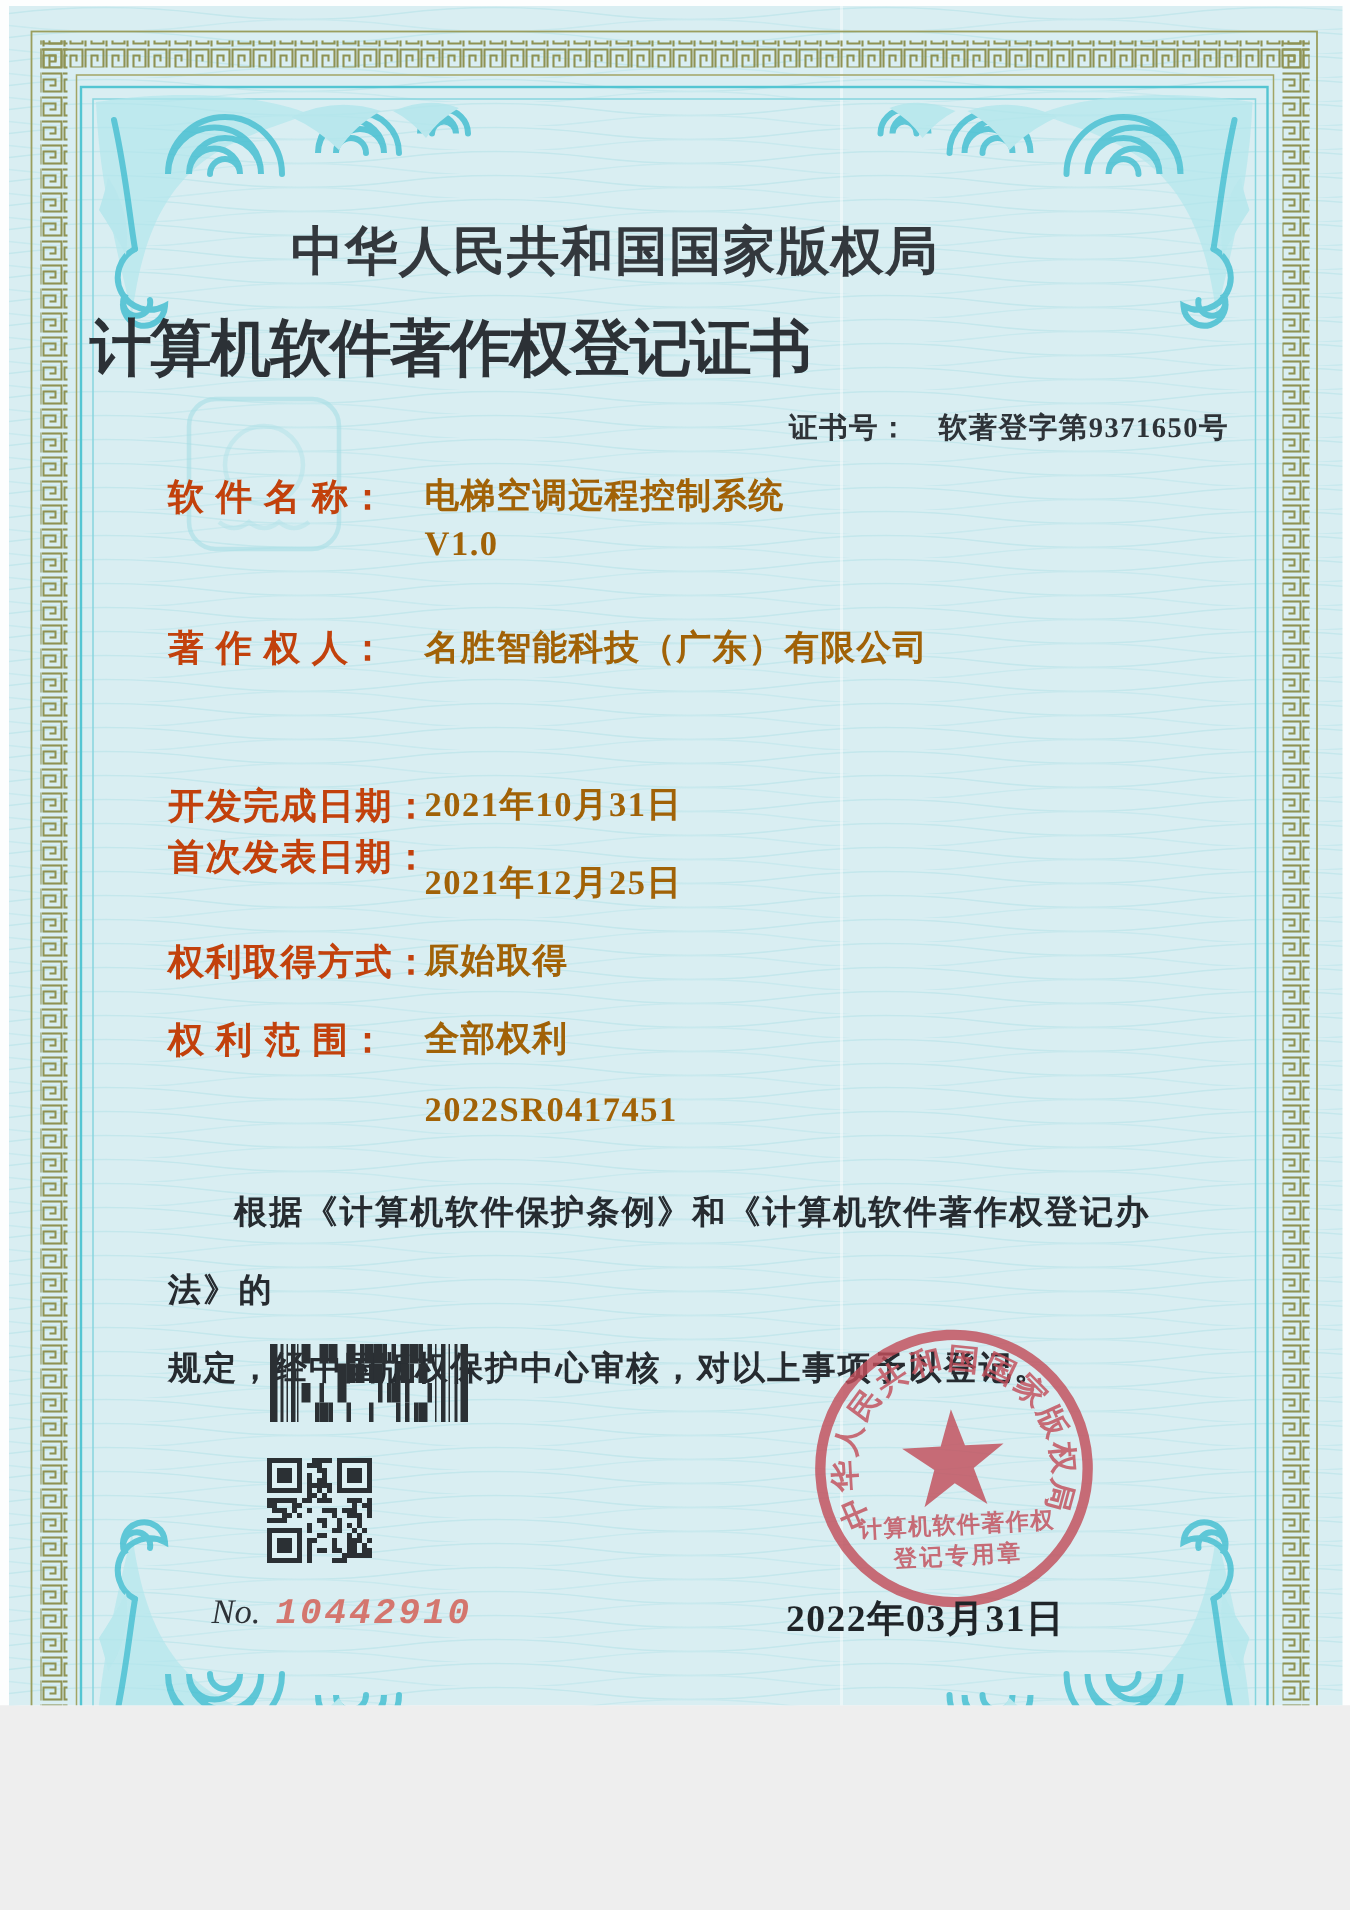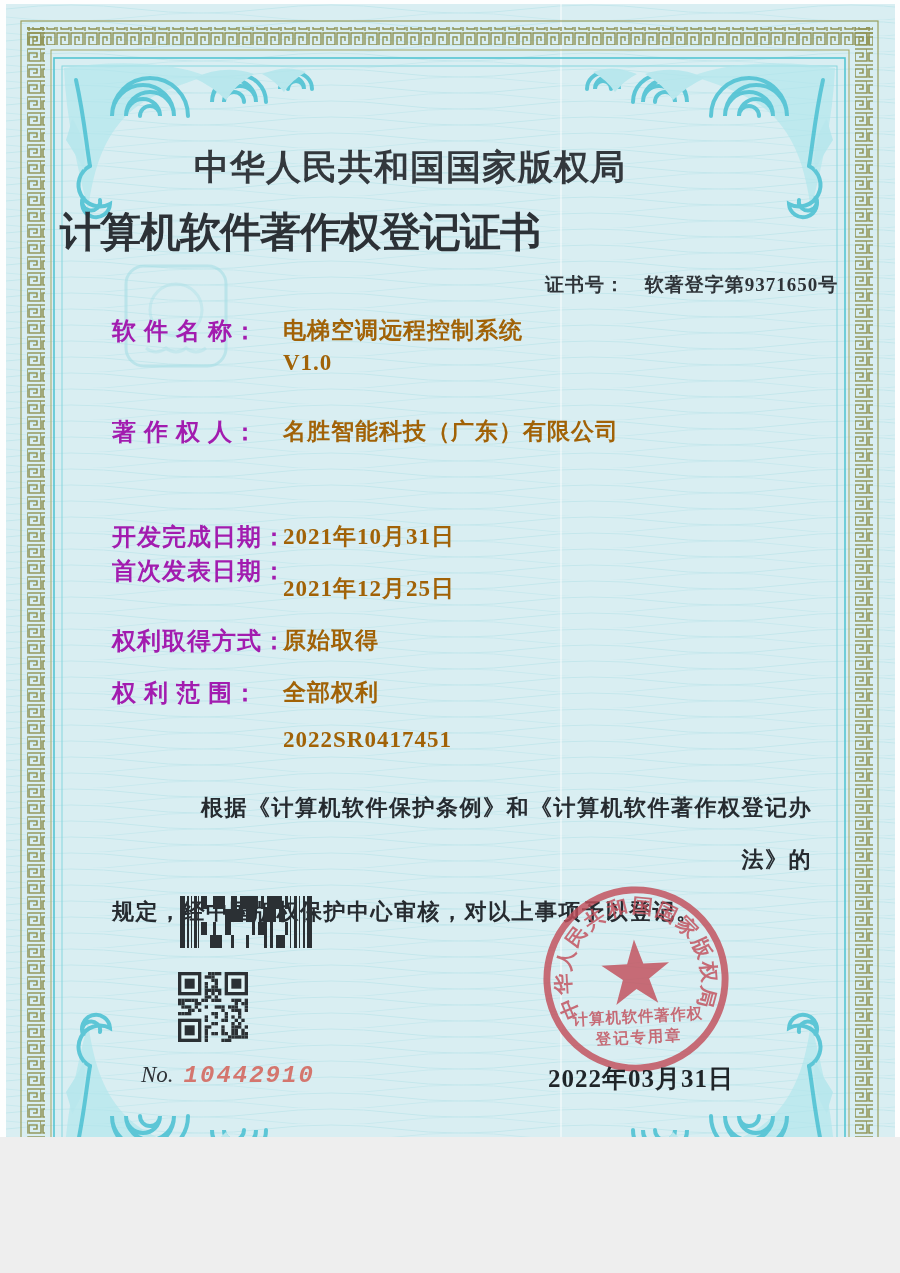--- a/index.html
+++ b/index.html
@@ -17,47 +17,47 @@
 
   .authority-title {
     position:absolute; left:100px; top:144px; width:620px; text-align:center;
     font-size:35px; font-weight:700; letter-spacing:1px; color:#33383d;
   }
   .certificate-title {
     position:absolute; left:60px; top:205px; width:660px; text-align:left;
     font-size:41px; font-weight:800; letter-spacing:-1px; color:#2c3136;
   }
   .certno-row {
-    position:absolute; left:545px; top:272px; font-size:19px; font-weight:700;
+    position:absolute; left:526px; top:272px; font-size:19px; font-weight:700;
     color:#2e3338; letter-spacing:1px;
   }
   .certno-row .val { margin-left:14px; }
 
   .field-label {
-    position:absolute; left:112px; font-size:24px; font-weight:700; color:#a21caf;
+    position:absolute; left:112px; font-size:24px; font-weight:700; color:#c2410c;
     letter-spacing:1px; white-space:pre;
   }
   .field-value {
     position:absolute; left:283px; font-size:23px; font-weight:700; color:#a16207;
     letter-spacing:1px; white-space:pre;
   }
   .statement {
     position:absolute; left:112px; top:782px; width:700px;
     font-size:22px; font-weight:700; color:#262b30; letter-spacing:1.5px;
     line-height:52px;
   }
-  .statement .l1 { text-indent:2em;text-align:right; }
+  .statement .l1 { text-indent:2em; }
 
   .serial-row { position:absolute; left:141px; top:1062px; font-size:23px; color:#2e3338;font-style:italic; }
   .serial-row .num {
     font-family:"Liberation Mono", monospace; color:#d4766e; font-size:24px;
     letter-spacing:2px; margin-left:10px; font-weight:700;
   }
   .issue-date {
-    position:absolute; left:548px; top:1062px; font-size:25px; font-weight:700;
+    position:absolute; left:524px; top:1062px; font-size:25px; font-weight:700;
     color:#1f2428; letter-spacing:1px;
   }
   .crease {
     position:absolute; left:560px; top:4px; width:2px; height:1221px;
     background:rgba(255,255,255,0.45);
   }
 </style>
 </head>
 <body>
 

